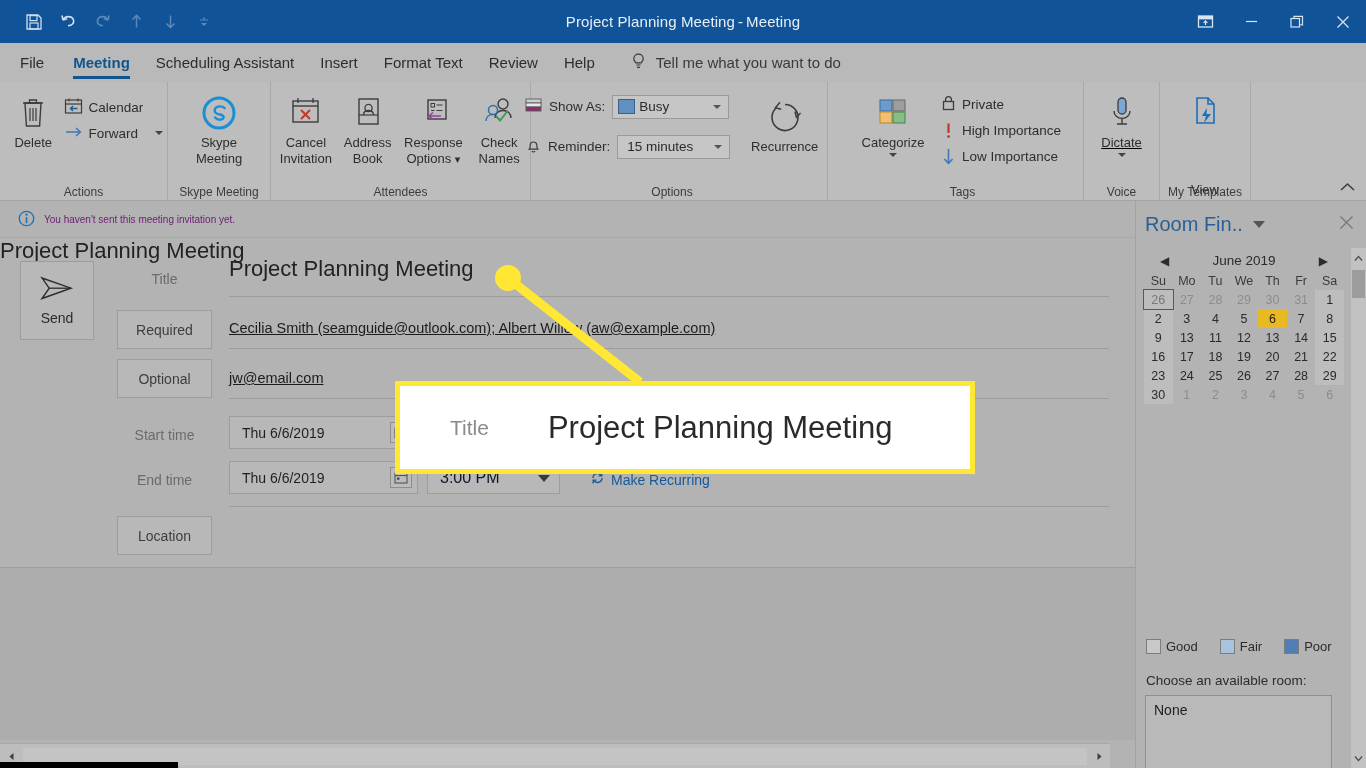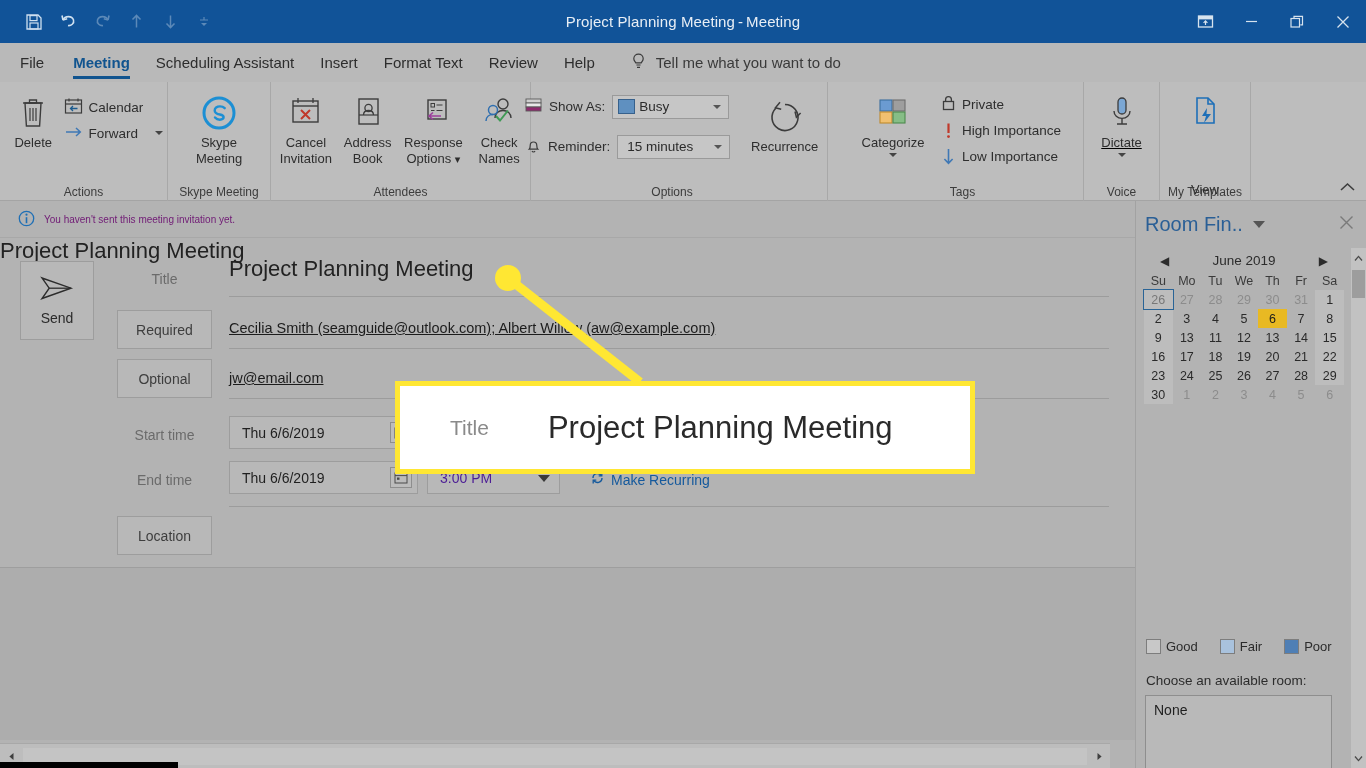--- a/index.html
+++ b/index.html
@@ -163,21 +163,21 @@
     font-size: 14px; color: #1f1f1f; padding-left: 12px;
   }
   .datebox .calico {
     position: absolute; right: 5px; width: 22px; height: 21px;
     border: 1px solid #8e8e8e; background: #bcbcbc;
     display: flex; align-items: center; justify-content: center;
   }
   .timebox {
     position: absolute; height: 33px; background: #b8b8b8;
     border: 1px solid #9d9d9d; display: flex; align-items: center;
-    font-size: 14px; color: #4c1d95; padding-left: 12px;
+    font-size: 16px; color: #0f172a; padding-left: 12px;
   }
   .timebox .arr {
     position: absolute; right: 9px; top: 50%; margin-top: -3px;
     width: 0; height: 0; border-left: 6px solid transparent;
     border-right: 6px solid transparent; border-top: 7px solid #3a3a3a;
   }
   .makerecur {
     position: absolute; display: flex; align-items: center; gap: 6px;
     font-size: 14px; color: #15599c;
   }

